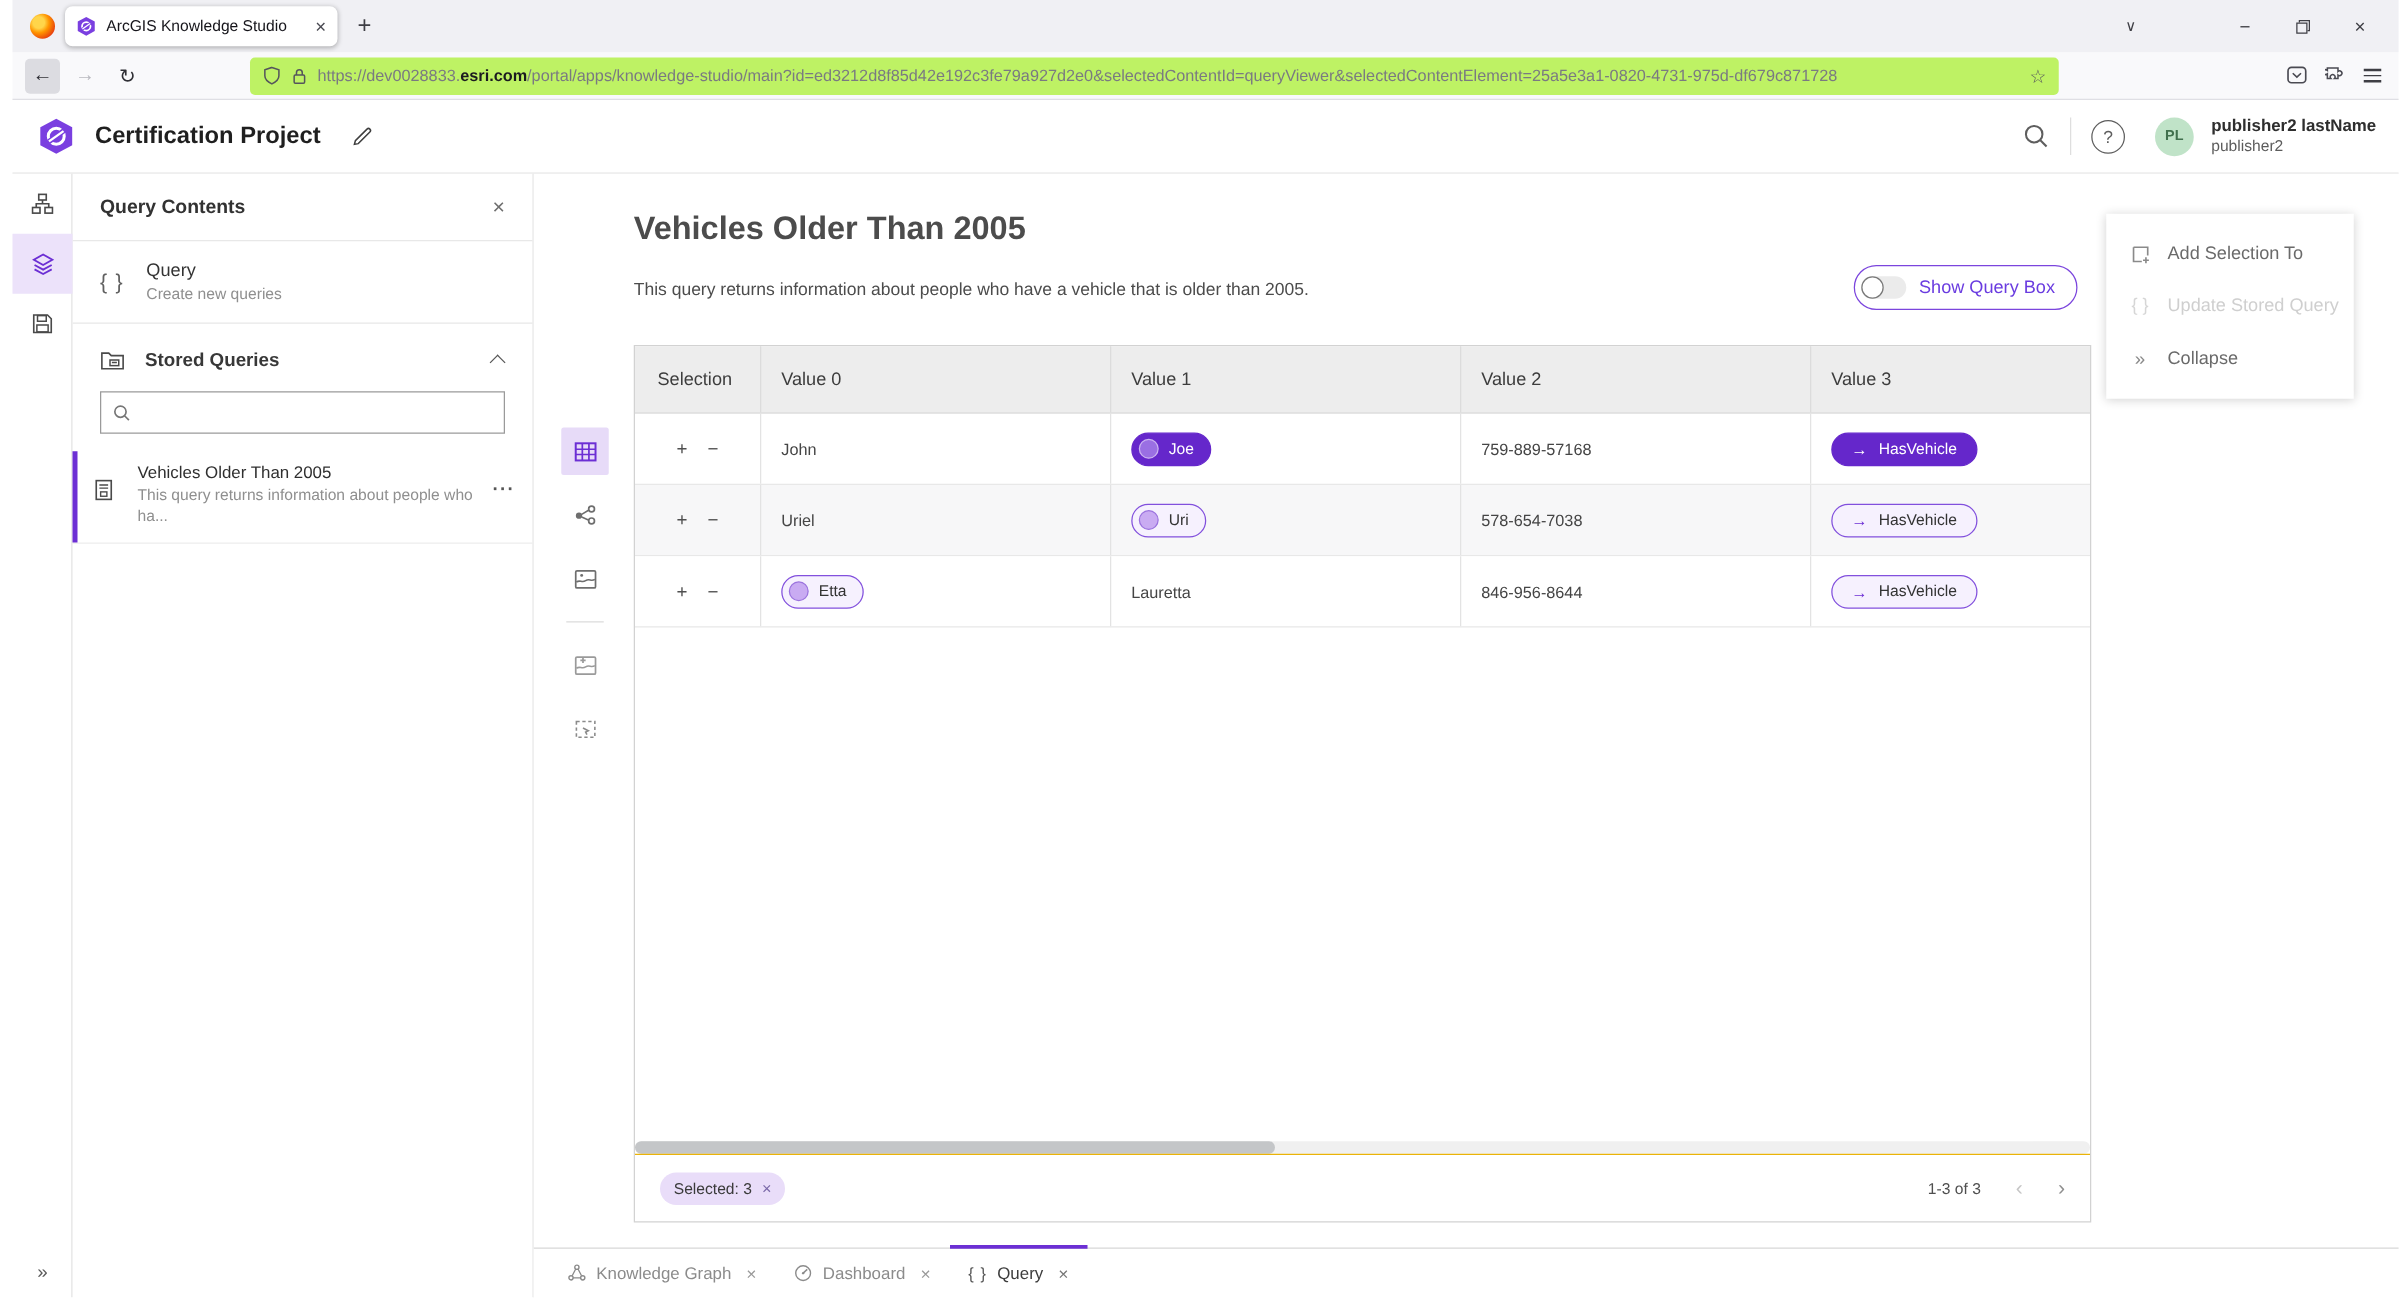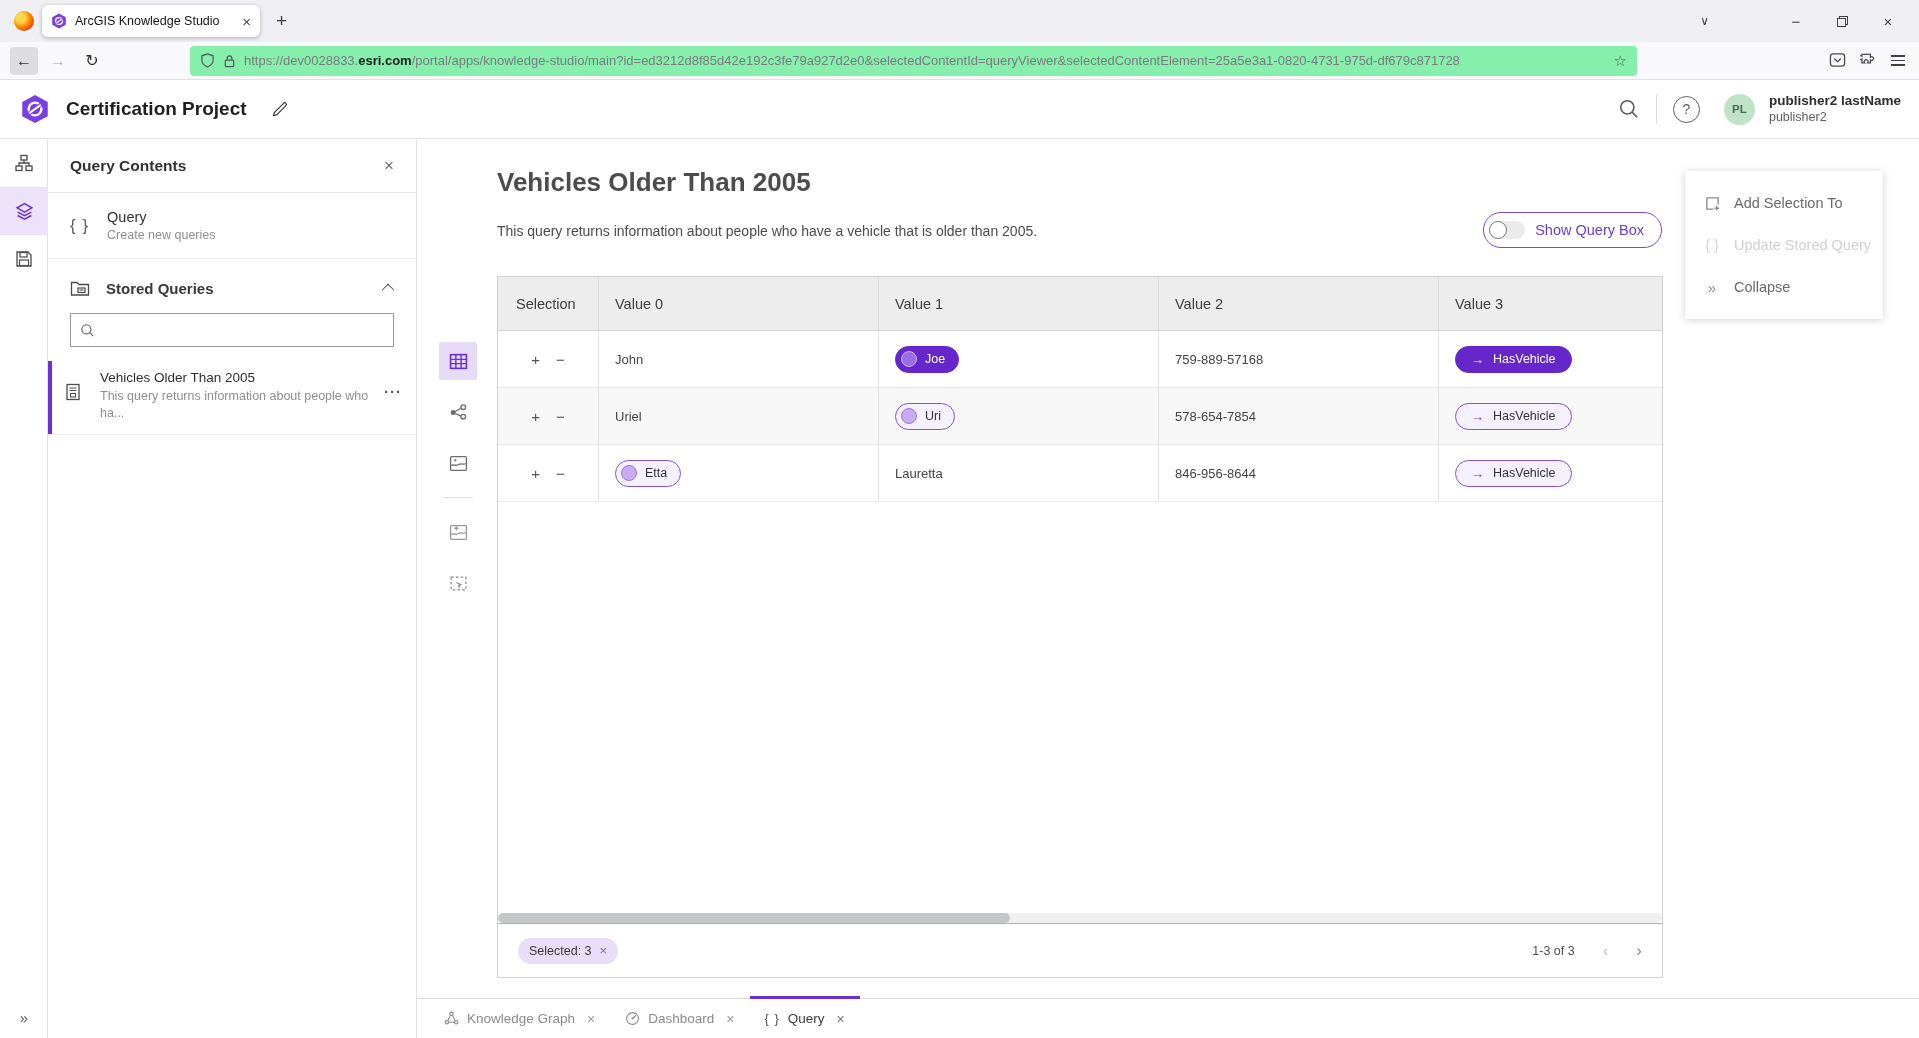--- a/index.html
+++ b/index.html
@@ -1,18 +1,18 @@
 <!DOCTYPE html>
 <html><head>
 <meta charset="utf-8">
 <style>
   * { box-sizing: border-box; margin: 0; padding: 0; }
   html,body { width:1919px; height:1038px; overflow:hidden; }
   body { font-family:"Liberation Sans","DejaVu Sans",sans-serif; background:#fff; color:#333; }
-  #page { position:relative; width:1919px; height:1038px; display:flex; flex-direction:column; }
+  #page { position:relative; width:1919px; height:1038px; display:flex; flex-direction:column;padding-left:10px; }
 
   
   .tabstrip { height:42px; background:#f0f0f4; display:flex; align-items:center; flex:none; padding:0 8px; }
   .ff-logo { width:20px; height:20px; border-radius:50%; margin:0 8px 0 6px;
              background:radial-gradient(circle at 35% 35%, #ffd54a 0 25%, #ff9500 45%, #e8420e 75%, #b5007f 100%); }
   .btab { width:218px; height:32px; background:#fff; border-radius:6px; box-shadow:0 1px 4px rgba(0,0,0,.28);
           display:flex; align-items:center; padding:0 9px; gap:8px; }
   .btab-title { flex:1; font-size:12.5px; color:#15141a; white-space:nowrap; overflow:hidden; }
   .tab-close { color:#4a4a52; font-size:15px; line-height:1; cursor:default; }
   .newtab { font-size:19px; color:#3e3e44; margin-left:16px; }
@@ -22,21 +22,21 @@
   .restore-ico { position:relative; width:11px; height:11px; }
   .restore-ico i { position:absolute; border:1px solid #3e3e44; width:9px; height:9px; display:block; }
   .restore-ico i:first-child { top:0; right:0; }
   .restore-ico i:last-child  { bottom:0; left:0; background:#f0f0f4; }
 
   .navbar { height:38px; background:#f9f9fb; border-bottom:1px solid #dfdfe4; display:flex; align-items:center; padding:0 10px; flex:none; }
   .navbtn { width:28px; height:28px; border-radius:4px; display:flex; align-items:center; justify-content:center;
             font-size:16px; color:#2f2f35; margin-right:6px; }
   .navbtn.back { background:#dcdce1; }
   .navbtn.fwd { color:#b9b9bf; }
-  .urlbar { flex:none; width:1447px; margin-left:78px; height:30px; background:#86efac; border-radius:4px;
+  .urlbar { flex:none; width:1447px; margin-left:78px; height:30px; background:#bef264; border-radius:4px;
             display:flex; align-items:center; padding:0 10px; gap:8px; }
   .url-text { flex:1; font-size:13px; color:#7a7a81; white-space:nowrap; overflow:hidden; }
   .url-text .domain { color:#1b1b20; font-weight:bold; }
   .url-star { color:#55555c; font-size:15px; }
   .nav-right { margin-left:auto; display:flex; align-items:center; gap:14px; padding-right:4px; }
   .hamburger { display:flex; flex-direction:column; gap:3px; }
   .hamburger i { width:14px; height:1.6px; background:#3e3e44; display:block; }
 
   
   .appheader { height:59px; background:#fff; border-bottom:1px solid #e3e3e3; display:flex; align-items:center; flex:none; padding:0 18px 0 20px; }
@@ -391,21 +391,21 @@
             <span>+</span>
             <span>−</span>
           </div>
           <div class="tc">Uriel</div>
           <div class="tc">
             <span class="pill">
                 <span class="dot"></span>
                 <span>Uri</span>
               </span>
           </div>
-          <div class="tc">578-654-7854</div>
+          <div class="tc">578-654-7038</div>
           <div class="tc">
             <span class="rel-pill">
                 <span class="arr">→</span>
                 <span>HasVehicle</span>
               </span>
           </div>
         </div>
 
         <div class="tgrid trow">
           <div class="tc sel-cell">

